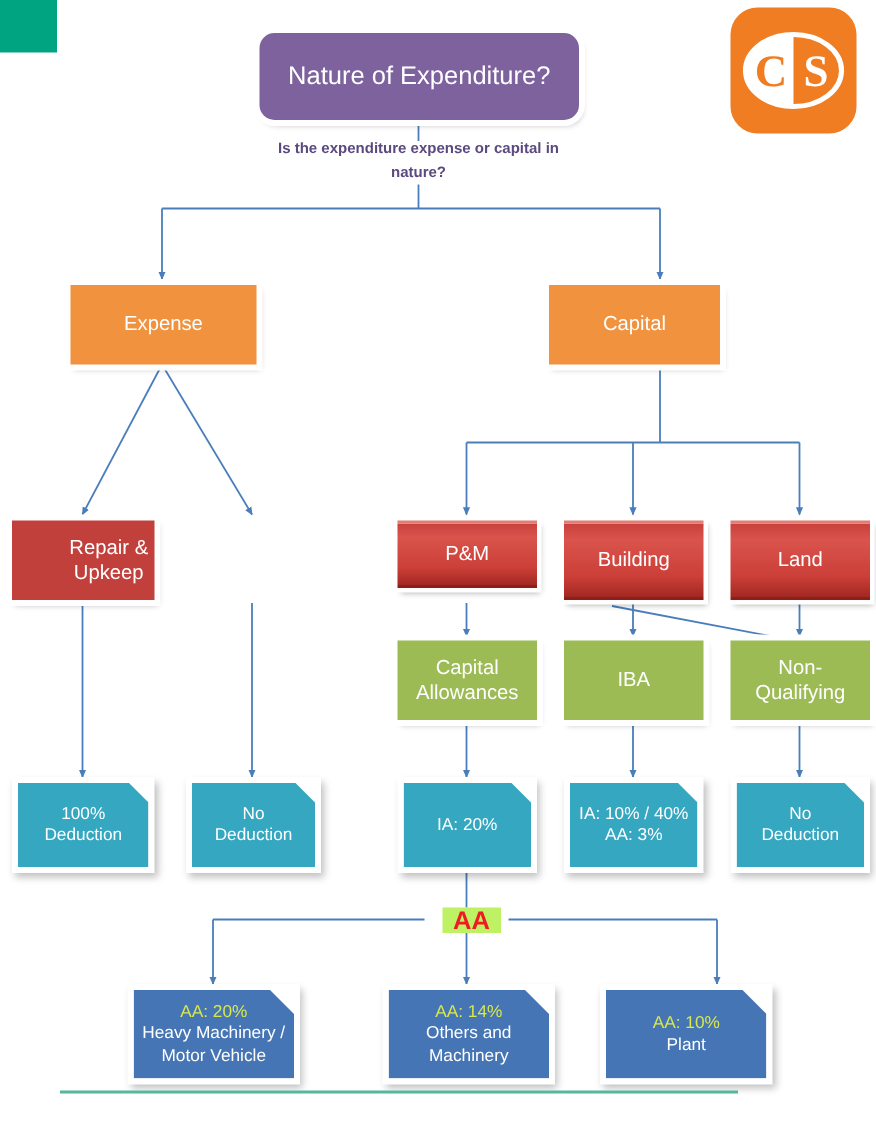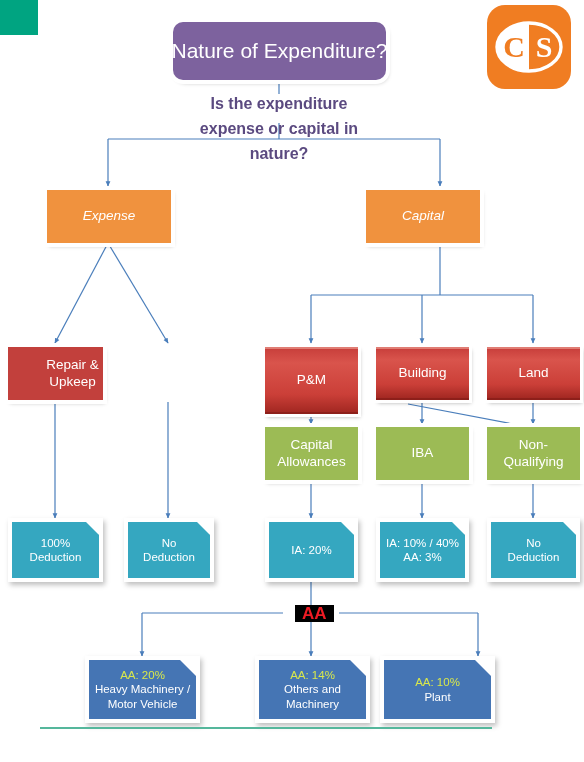--- a/index.html
+++ b/index.html
@@ -31,29 +31,28 @@
     line-height: 1.25;
     background: #fff;
     padding: 2px 4px;
   }
   .node .ln { display: block; white-space: nowrap; }
 
   
   .n-root {
     background: #7d629e;
     border-radius: 10px;
-    font-size: 21px;
+    font-size: 17px;
     box-shadow: 0 0 0 4px #ffffff, 2px 3px 4px rgba(0,0,0,.28);
   }
   
   .n-orange {
     background: #f0923e;
     font-size: 13.5px;
     box-shadow: 0 0 0 4px #ffffff, 2px 3px 4px rgba(0,0,0,.30);
-    font-style: italic;
   }
   
   .n-red-flat {
     background: #c2403c;
     font-size: 13.5px;
     box-shadow: 0 0 0 4px #ffffff, 2px 3px 4px rgba(0,0,0,.30);
   }
   
   .n-red-3d {
     font-size: 13.5px;
@@ -86,27 +85,27 @@
     clip-path: polygon(0 0, calc(100% - 16px) 0, 100% 16px, 100% 100%, 0 100%);
   }
   .blue-wrap { position:absolute; background:#ffffff; padding:4px;
                box-shadow: 2px 3px 5px rgba(0,0,0,.25); }
   .blue-wrap .n-blue { position: static; width:100%; height:100%; }
   .aa-yellow { color: #d9e84b; }
 
   
   .caption {
     position: absolute; text-align: center; color: #5b4a80;
-    font-size: 16px; line-height: 1.55; font-weight: bold;
+    font-size: 10px; line-height: 1.55; font-weight: bold;
   }
 
   
   .aa-label {
     position: absolute; color: #ee1b24; font-weight: bold;
-    font-size: 17px; background: #000000; padding: 0 7px;
+    font-size: 17px; background: #bef264; padding: 0 7px;
     line-height: 1;
   }
 
   
   #wires { position: absolute; left:0; top:0; width:584px; height:762px;
            pointer-events: none; }
 </style>
 </head>
 <body>
 
@@ -183,21 +182,21 @@
     <span class="ln">Expense</span>
   </div>
   <div class="node n-orange" style="left:366px; top:190px; width:114px; height:53px;">
     <span class="ln">Capital</span>
   </div>
 
   <div class="node n-red-flat" style="left:8px; top:347px; width:95px; height:53px;padding-left:38px;">
     <span class="ln">Repair &amp;</span>
     <span class="ln">Upkeep</span>
   </div>
-  <div class="node n-red-3d" style="left:265px; top:347px; width:93px; height:67px;">
+  <div class="node n-red-3d" style="left:265px; top:347px; width:93px; height:45px;">
     <span class="ln">P&amp;M</span>
   </div>
   <div class="node n-red-3d" style="left:376px; top:347px; width:93px; height:53px;">
     <span class="ln">Building</span>
   </div>
   <div class="node n-red-3d" style="left:487px; top:347px; width:93px; height:53px;">
     <span class="ln">Land</span>
   </div>
 
   <div class="node n-green" style="left:265px; top:427px; width:93px; height:53px;">
@@ -251,21 +250,21 @@
       <span class="ln">Motor Vehicle</span>
     </div>
   </div>
   <div class="blue-wrap" style="left:255px; top:656px; width:115px; height:67px;">
     <div class="node n-blue">
       <span class="ln aa-yellow">AA: 14%</span>
       <span class="ln">Others and</span>
       <span class="ln">Machinery</span>
     </div>
   </div>
-  <div class="blue-wrap" style="left:380px; top:656px; width:115px; height:67px;">
+  <div class="blue-wrap" style="left:400px; top:656px; width:115px; height:67px;">
     <div class="node n-blue">
       <span class="ln aa-yellow">AA: 10%</span>
       <span class="ln">Plant</span>
     </div>
   </div>
 
   <div class="bottom-rule"></div>
 </div>
 
 </body></html>

